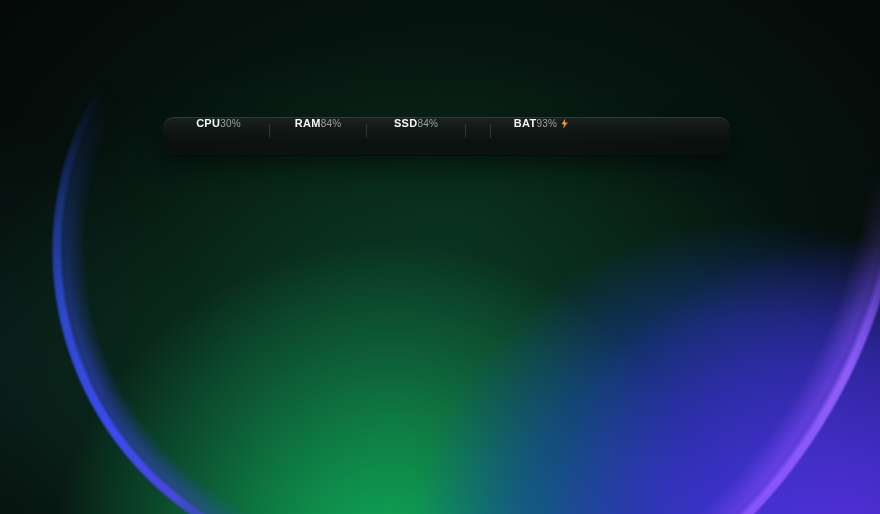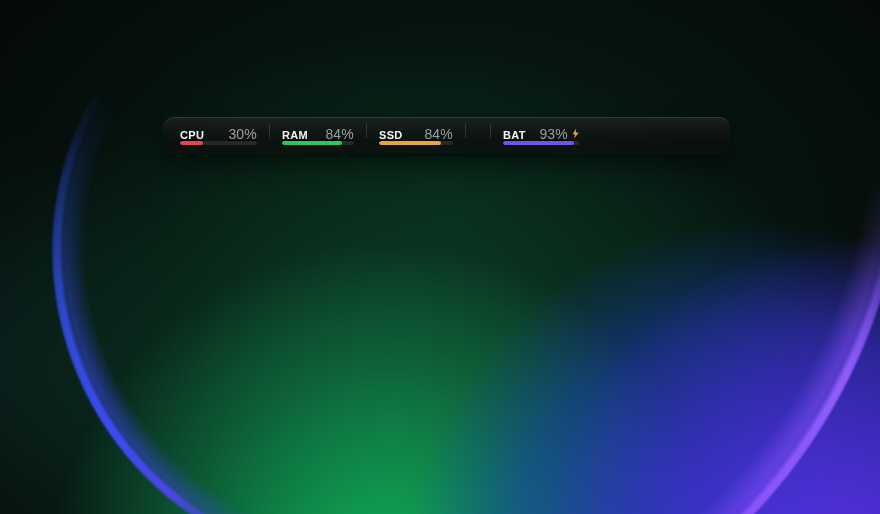--- a/index.html
+++ b/index.html
@@ -97,40 +97,38 @@
     box-shadow:
       0 10px 24px rgba(0,0,0,0.45),
       inset 0 1px 0 rgba(255,255,255,0.10),
       inset 0 -1px 0 rgba(0,0,0,0.40);
     display: flex;
     align-items: stretch;
     padding: 0 17px;
   }
   .mb-section {
     display: flex;
-    flex-direction: column;
     justify-content: center;
     flex: 0 0 auto;
-    text-decoration: underline;
   }
   .mb-row {
     display: flex;
     justify-content: space-between;
     align-items: baseline;
     line-height: 12px;
     white-space: nowrap;
   }
   .mb-label {
     font-size: 11px;
     font-weight: 700;
     letter-spacing: 0.3px;
     color: #f3f6f4;
   }
   .mb-value {
-    font-size: 14px;
+    font-size: 10px;
     font-weight: 400;
     color: #96a09d;
     letter-spacing: 0.2px;
   }
   .mb-value-wrap {
     display: flex;
     align-items: flex-start;
     gap: 4px;
   }
   .mb-track {

